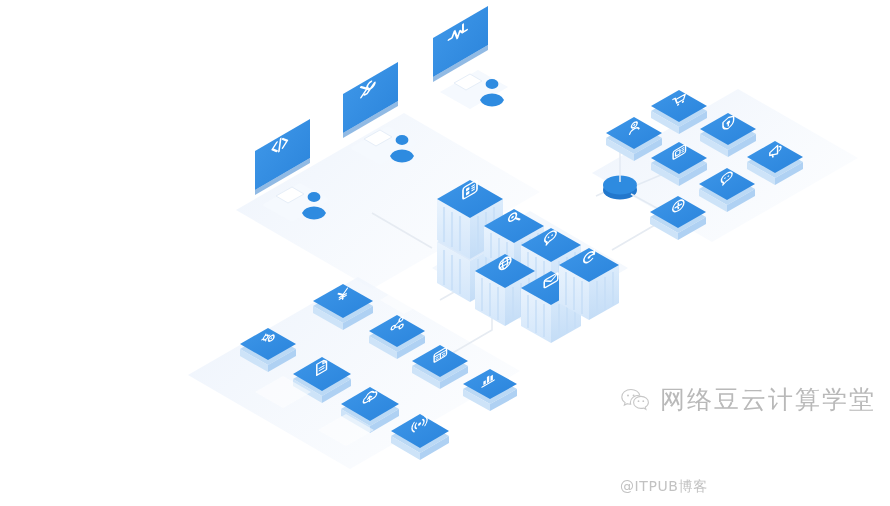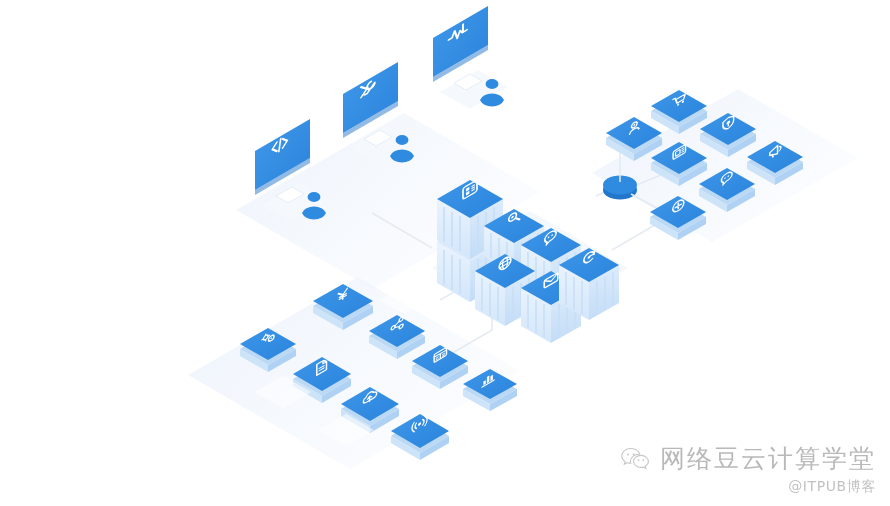--- a/index.html
+++ b/index.html
@@ -6,31 +6,31 @@
   html,body{margin:0;padding:0;background:#ffffff;}
   body{
     width:890px;height:506px;overflow:hidden;position:relative;
     font-family:"Liberation Sans","DejaVu Sans",sans-serif;
   }
   #stage{position:absolute;inset:0;width:890px;height:506px;}
   #stage svg{display:block;width:890px;height:506px;}
 
   .wm{
     position:absolute;right:14px;bottom:10px;
-    display:flex;flex-direction:column;align-items:flex-end;
-    pointer-events:none;user-select:none;
+    display:flex;flex-direction:column;align-items:flex-start;
+    pointer-events:none;user-select:none;gap:47px;
   }
   .wm-row{display:flex;align-items:center;gap:10px;}
   .wm-main{
     font-size:25px;color:#b9b9b9;letter-spacing:2px;
     font-family:"DejaVu Sans","Liberation Sans",sans-serif;
     white-space:nowrap;
   }
   .wm-sub{
-    font-size:14px;color:#c2c2c2;letter-spacing:.6px;margin-top:3px;
+    font-size:14px;color:#c2c2c2;letter-spacing:.6px;margin-top:15px;
     font-family:"DejaVu Sans","Liberation Sans",sans-serif;
     white-space:nowrap;
   }
   .wm-logo{opacity:.85;}
 </style>
 </head>
 <body>
 
 <div id="stage">
   <svg viewBox="0 0 890 506" xmlns="http://www.w3.org/2000/svg" aria-label="isometric diagram">

